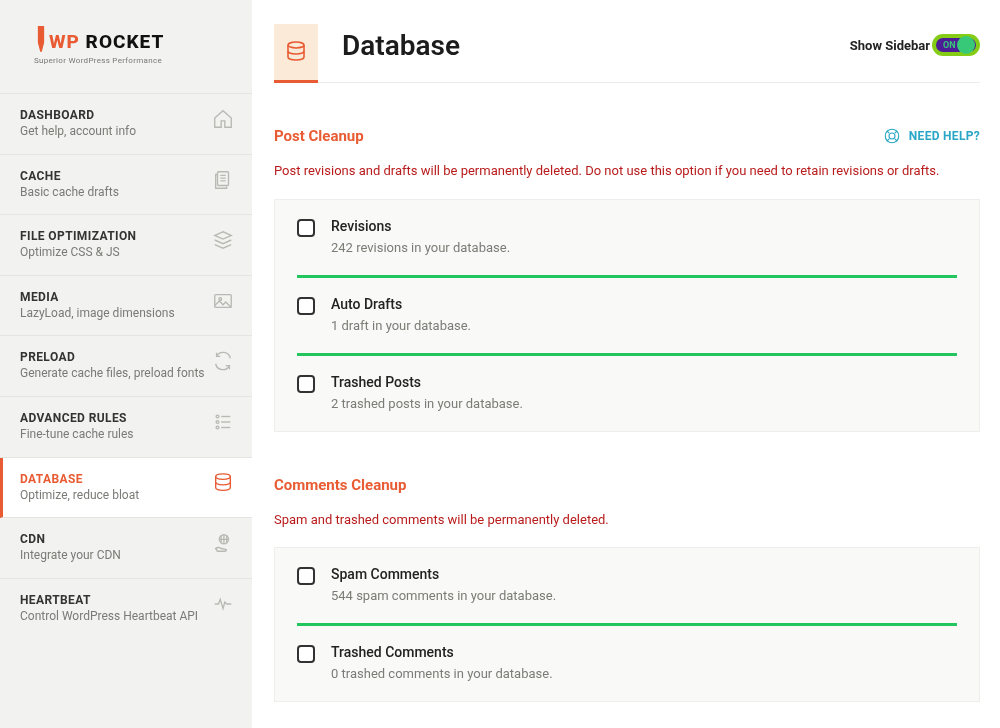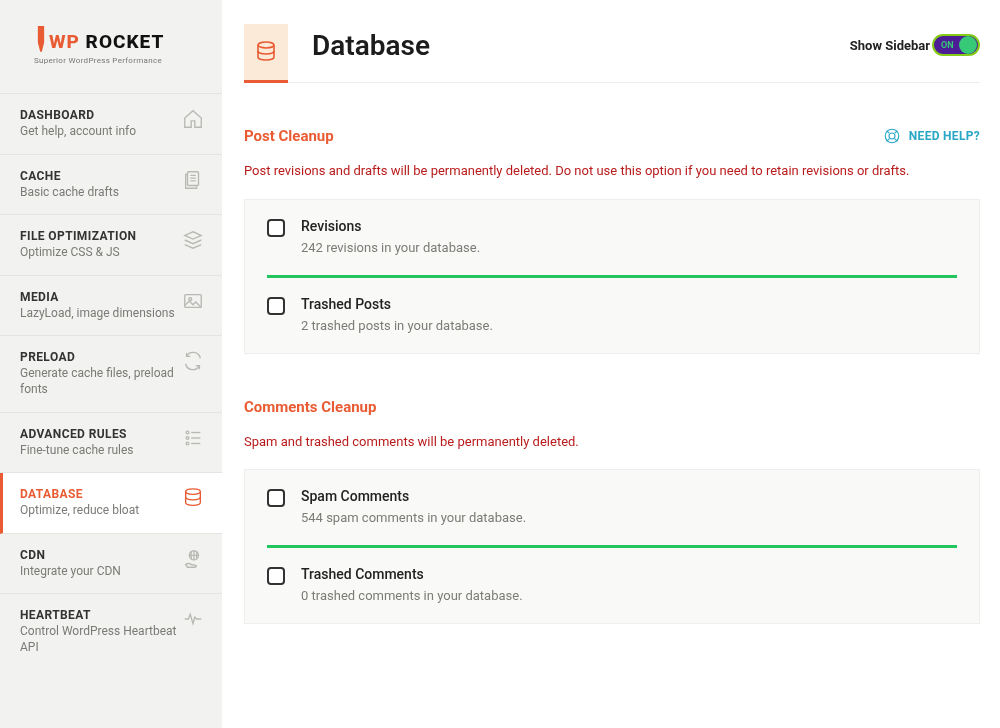--- a/index.html
+++ b/index.html
@@ -1,20 +1,20 @@
 <!DOCTYPE html>
 <html><head>
   <meta charset="utf-8">
   <style>
     * { margin: 0; padding: 0; box-sizing: border-box; font-family: -apple-system, BlinkMacSystemFont, "Segoe UI", Roboto, Helvetica, Arial, sans-serif; }
 
     body { width: 1000px; height: 728px; overflow: hidden; background: #ffffff; display: flex; }
 
     
-    .sidebar { width: 222px; background: #f2f2f0; display: flex; flex-direction: column; }
+    .sidebar { width: 252px; background: #f2f2f0; display: flex; flex-direction: column; }
     .logo-block { padding: 26px 20px 28px 34px; text-align: left; }
     .logo-title { font-size: 19px; font-weight: 800; letter-spacing: 1px; color: #111; white-space: nowrap; }
     .logo-title .wp { color: #e85b33; }
     .logo-sub { font-size: 8px; color: #777; letter-spacing: 0.3px; margin-top: 2px; }
 
     .nav { display: flex; flex-direction: column; }
     .nav-item { position: relative; padding: 14px 18px 14px 20px; display: flex; justify-content: space-between; border-bottom: 1px solid #e4e4e1; cursor: pointer; }
     .nav-item:first-child { border-top: 1px solid #e4e4e1; }
     .nav-item .text { display: flex; flex-direction: column; gap: 2px; }
     .nav-item .title { font-size: 12px; font-weight: 700; letter-spacing: .4px; color: #333; text-transform: uppercase; }
@@ -25,21 +25,21 @@
     .nav-item.active svg.nav-icon { stroke: #e85b33; }
 
     
     .main { flex: 1; padding: 24px 20px 0 22px; overflow-y: auto; }
     .header { display: flex; align-items: center; gap: 24px; border-bottom: 1px solid #ececec; padding-bottom: 0; }
     .header-icon-wrap { width: 44px; height: 44px; background: #fcead9; border-bottom: 3px solid #e85b33; display: flex; align-items: center; justify-content: center; margin-bottom: -1px; padding-bottom: 6px; padding-top:6px; box-sizing: content-box; }
     .header-icon-wrap svg { width: 24px; height: 24px; stroke: #e85b33; fill: none; stroke-width: 1.6; }
     .page-title { font-size: 28px; font-weight: 600; color: #1c1c1c; flex: 1; padding-bottom: 16px; }
     .show-sidebar { display: flex; align-items: center; gap: 2px; padding-bottom: 16px; }
     .show-sidebar-label { font-size: 13px; font-weight: 700; color: #222; }
-    .toggle { width: 48px; height: 22px; border-radius: 11px; background: #4c1d95; border: 2px solid #84cc16; position: relative; display: flex; align-items: center; cursor: pointer; }
+    .toggle { width: 48px; height: 22px; border-radius: 11px; background: #4c1d95; border: 4px solid #84cc16; position: relative; display: flex; align-items: center; cursor: pointer; }
     .toggle .on-text { font-size: 9px; font-weight: 700; color: #37c978; position: absolute; left: 7px; }
     .toggle .knob { width: 18px; height: 18px; border-radius: 50%; background: #37c978; position: absolute; right: 1px; }
 
     
     .section { margin-top: 44px; }
     .section-head { display: flex; align-items: center; justify-content: space-between; }
     .section-title { font-size: 15px; font-weight: 700; color: #e85b33; }
     .need-help { display: flex; align-items: center; gap: 8px; font-size: 12px; font-weight: 700; letter-spacing: .3px; color: #2aa7c6; cursor: pointer; }
     .need-help svg { width: 18px; height: 18px; stroke: #2aa7c6; fill: none; stroke-width: 1.5; }
     .section-desc { font-size: 13px; color: #b91c1c; margin-top: 16px; line-height: 1.5; }
@@ -219,20 +219,27 @@
       <div class="panel-row">
         <div class="checkbox"></div>
         <div class="row-text">
           <span class="row-title">Revisions</span>
           <span class="row-desc">242 revisions in your database.</span>
         </div>
       </div>
       <div class="panel-row">
         <div class="checkbox"></div>
         <div class="row-text">
+          <span class="row-title">Auto Drafts</span>
+          <span class="row-desc">1 draft in your database.</span>
+        </div>
+      </div>
+      <div class="panel-row">
+        <div class="checkbox"></div>
+        <div class="row-text">
           <span class="row-title">Trashed Posts</span>
           <span class="row-desc">2 trashed posts in your database.</span>
         </div>
       </div>
     </div>
   </section>
 
   <section class="section">
     <div class="section-head">
       <h2 class="section-title">Comments Cleanup</h2>

